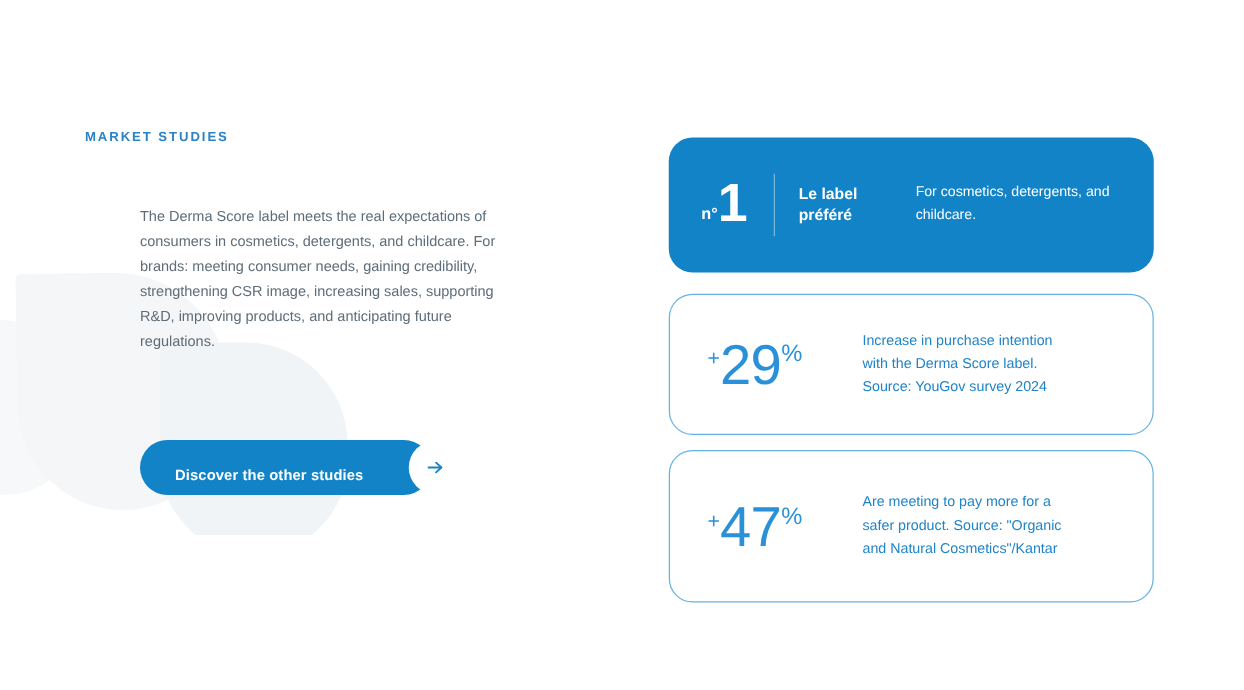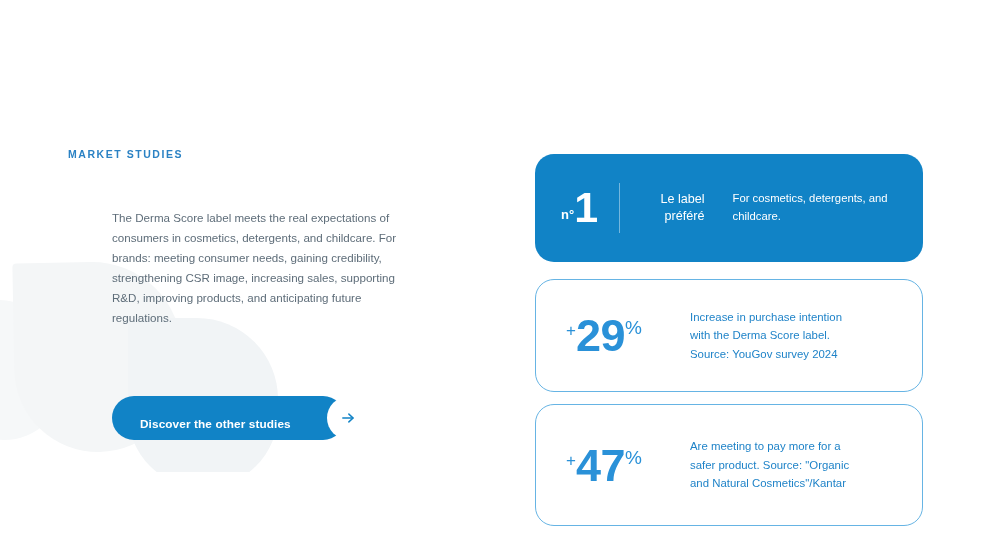--- a/index.html
+++ b/index.html
@@ -47,21 +47,20 @@
     left: -56px; top: 58px;
     border-radius: 4px 70px 64px 64px;
     background: #f6f8f9;
   }
 
   
   .page {
     position: relative;
     width: 995px;
     height: 428px;
-    margin-top: 44px;
   }
 
   
   .left-col {
     position: absolute;
     left: 68px;
     top: 104px;
     width: 430px;
   }
 
@@ -185,24 +184,23 @@
   .divider {
     width: 1px;
     height: 50px;
     background: rgba(255,255,255,0.42);
     margin: 0 19px 0 22px;
   }
 
   .card-kicker {
     color: #ffffff;
     font-size: 12.6px;
-    font-weight: normal;
+    font-weight: bold;
     line-height: 1.36;
     width: 74px;
-    text-align: right;
   }
 
   .card-body-light {
     color: #ffffff;
     font-size: 11.3px;
     line-height: 1.58;
     margin-left: 28px;
     width: 215px;
   }
 
@@ -215,21 +213,21 @@
     padding-left: 6px;
   }
   .stat-plus {
     font-size: 17px;
     font-weight: 300;
     line-height: 1;
     padding-top: 9px;
   }
   .stat-value {
     font-size: 45px;
-    font-weight: 700;
+    font-weight: 400;
     line-height: 1;
     letter-spacing: -0.5px;
   }
   .stat-unit {
     font-size: 19px;
     font-weight: 300;
     line-height: 1;
     padding-top: 5px;
   }
 

